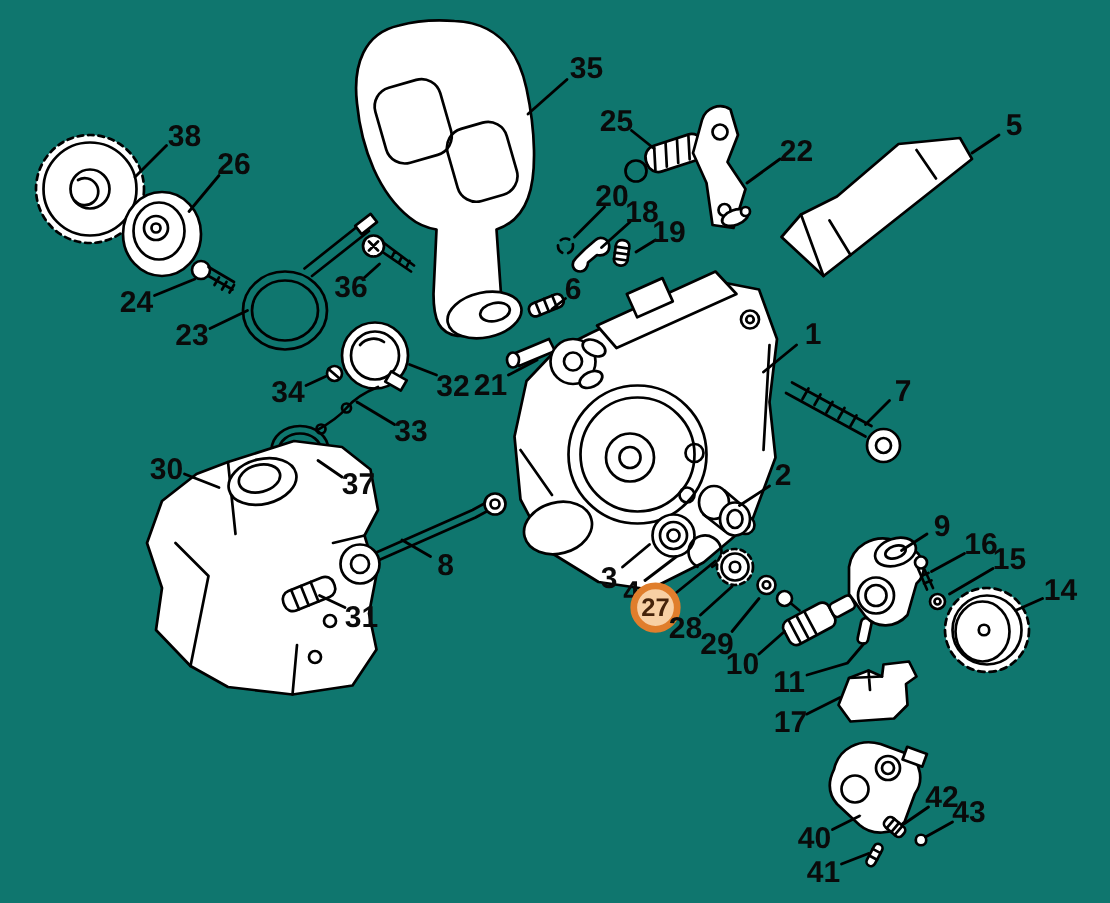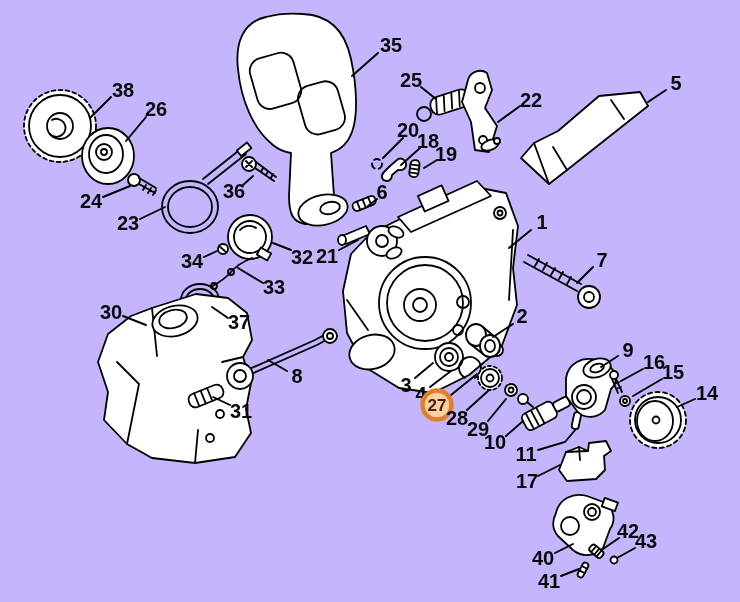--- a/index.html
+++ b/index.html
@@ -1,16 +1,16 @@
 <!DOCTYPE html>
 <html><head>
 <meta charset="utf-8">
 <style>
   html,body{margin:0;padding:0;background:#fff;}
-  .stage{position:relative;width:740px;height:602px;background:#c4b5fd;overflow:hidden;
+  .stage{position:relative;width:740px;height:602px;background:#0f766e;overflow:hidden;
          font-family:"Liberation Sans",sans-serif;text-decoration:underline;}
   svg{display:block;}
   .p{stroke:#000;stroke-width:1.8;fill:#fff;stroke-linejoin:round;stroke-linecap:round;}
   .nf{fill:none !important;}
   .leader{stroke:#000;stroke-width:1.9;fill:none;stroke-linecap:round;}
   .callout{font-family:"Liberation Sans",sans-serif;font-weight:bold;font-size:20px;}
   .callout.hl{font-size:17px;}
 </style>
 </head>
 <body>

